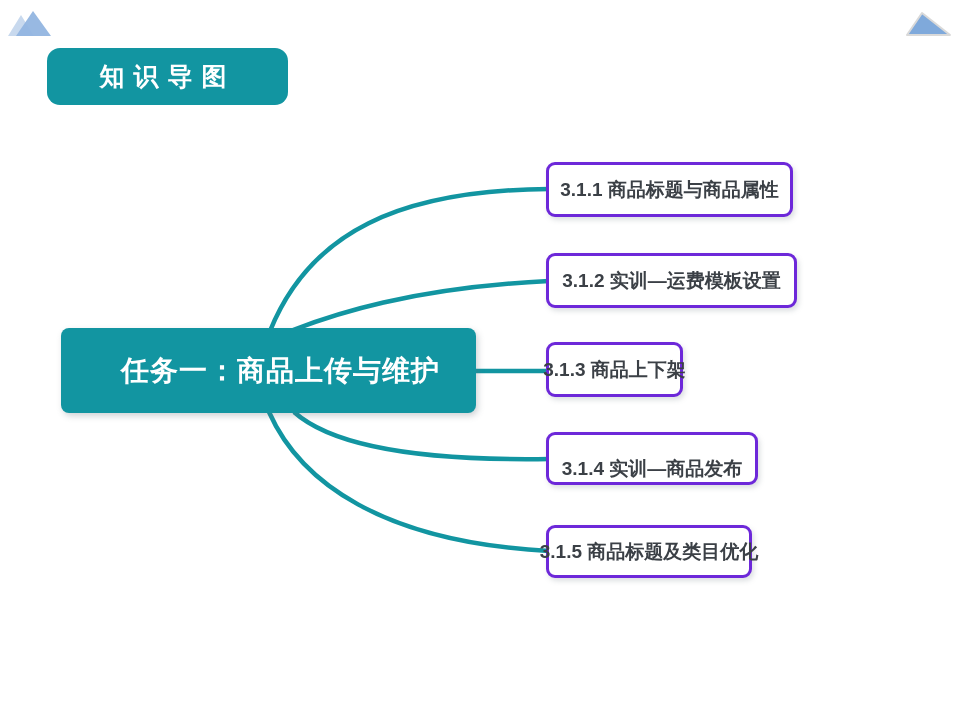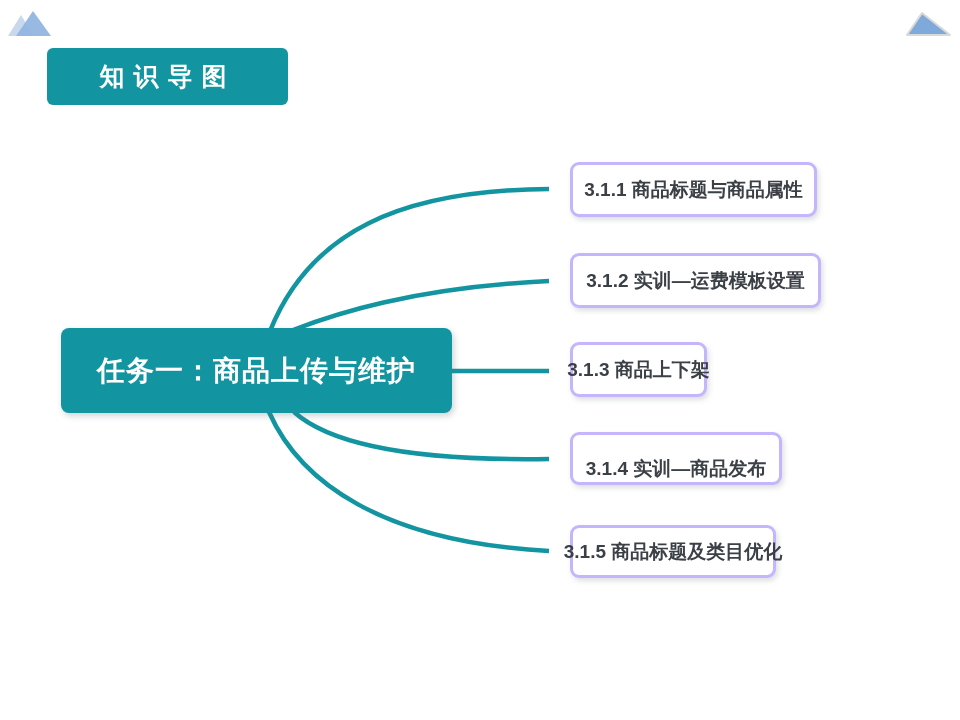--- a/index.html
+++ b/index.html
@@ -6,43 +6,43 @@
   body{
     width:960px;height:720px;background:#ffffff;
     font-family:"Liberation Sans","DejaVu Sans",sans-serif;
     overflow:hidden;
   }
   .slide{position:relative;width:960px;height:720px;background:#ffffff;overflow:hidden;}
   svg.layer{position:absolute;left:0;top:0;width:960px;height:720px;}
 
   .badge{
     position:absolute;left:47px;top:48px;width:241px;height:57px;
-    background:#1295A1;border-radius:6px;
+    background:#1295A1;border-radius:13px;
     display:flex;align-items:center;justify-content:center;
     color:#ffffff;font-weight:bold;font-size:25px;
     letter-spacing:9px;padding-left:0;box-sizing:border-box;
   }
 
   .root{
     position:absolute;left:61px;top:328px;width:391px;height:85px;
     background:#1295A1;border-radius:8px;
     display:flex;align-items:center;justify-content:center;
     color:#ffffff;font-weight:bold;font-size:28px;letter-spacing:1px;
     box-shadow:2px 3px 6px rgba(100,110,120,0.30);
     white-space:nowrap;
+    padding-left:24px;
   }
 
   .branch{
     position:absolute;left:546px;background:#ffffff;
-    border:3px solid #c4b5fd;border-radius:9px;
+    border:3px solid #6d28d9;border-radius:9px;
     display:flex;align-items:center;justify-content:center;
     color:#3B4046;font-weight:bold;font-size:19px;
     box-sizing:border-box;white-space:nowrap;
     box-shadow:2px 3px 5px rgba(120,130,140,0.25);
-    margin-left:24px;
   }
   .b1{top:162px;width:247px;height:55px;}
   .b2{top:253px;width:251px;height:55px;}
   .b3{top:342px;width:137px;height:55px;}
   .b4{top:432px;width:212px;height:53px;align-items:flex-end;}
   .b5{top:525px;width:206px;height:53px;}
 
   .connector{stroke:#1295A1;stroke-width:4.5;fill:none;}
 </style>
 </head>

